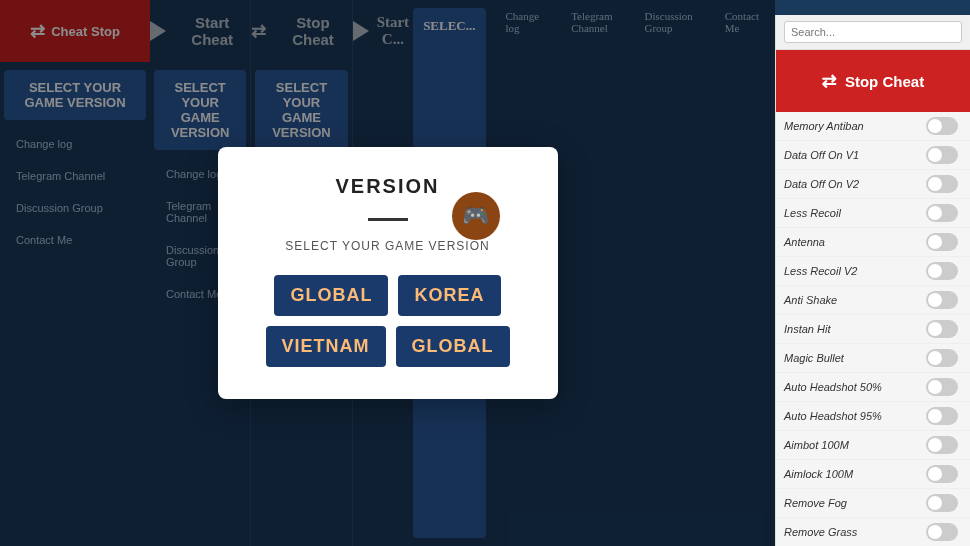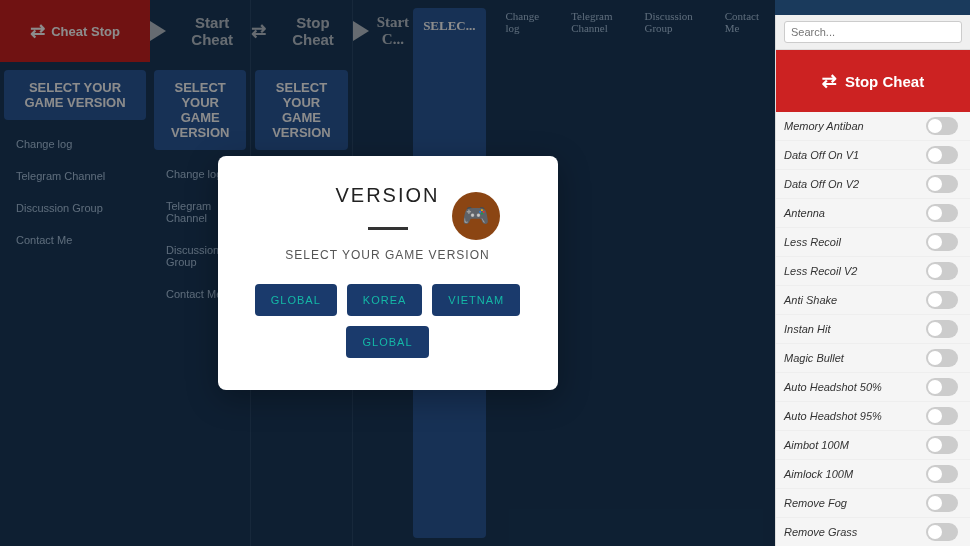--- a/index.html
+++ b/index.html
@@ -147,21 +147,21 @@
       background: white;
       border-radius: 8px;
       width: 340px;
       padding: 28px 24px 32px;
       text-align: center;
       box-shadow: 0 8px 32px rgba(0,0,0,0.3);
     }
 
     .modal-title {
       font-size: 20px;
-      font-weight: normal;
+      font-weight: bold;
       color: #222;
       letter-spacing: 2px;
       margin-bottom: 20px;
     }
 
     .modal-divider {
       width: 40px;
       height: 3px;
       background: #333;
       margin: 8px auto 18px;
@@ -176,26 +176,26 @@
 
     .version-buttons {
       display: flex;
       gap: 10px;
       justify-content: center;
       flex-wrap: wrap;
     }
 
     .version-btn {
       background: #1a3a6c;
-      color: #14b8a6;
+      color: #fdba74;
       border: none;
       padding: 10px 16px;
       border-radius: 4px;
-      font-size: 11px;
-      font-weight: normal;
+      font-size: 18px;
+      font-weight: bold;
       cursor: pointer;
       letter-spacing: 1px;
     }
 
     
     .logo-circle {
       width: 48px;
       height: 48px;
       border-radius: 50%;
       background: #8B4513;
@@ -320,28 +320,28 @@
       </div>
       <div class="cheat-option-row">
         <span class="cheat-option-label">Data Off On V1</span>
         <button class="toggle-btn" aria-label="Toggle Data Off On V1"></button>
       </div>
       <div class="cheat-option-row">
         <span class="cheat-option-label">Data Off On V2</span>
         <button class="toggle-btn" aria-label="Toggle Data Off On V2"></button>
       </div>
       <div class="cheat-option-row">
+        <span class="cheat-option-label">Less Recoil</span>
+        <button class="toggle-btn" aria-label="Toggle Less Recoil"></button>
+      </div>
+      <div class="cheat-option-row">
         <span class="cheat-option-label">Antenna</span>
         <button class="toggle-btn" aria-label="Toggle Antenna"></button>
       </div>
       <div class="cheat-option-row">
-        <span class="cheat-option-label">Less Recoil</span>
-        <button class="toggle-btn" aria-label="Toggle Less Recoil"></button>
-      </div>
-      <div class="cheat-option-row">
         <span class="cheat-option-label">Less Recoil V2</span>
         <button class="toggle-btn" aria-label="Toggle Less Recoil V2"></button>
       </div>
       <div class="cheat-option-row">
         <span class="cheat-option-label">Anti Shake</span>
         <button class="toggle-btn" aria-label="Toggle Anti Shake"></button>
       </div>
       <div class="cheat-option-row">
         <span class="cheat-option-label">Instan Hit</span>
         <button class="toggle-btn" aria-label="Toggle Instan Hit"></button>

